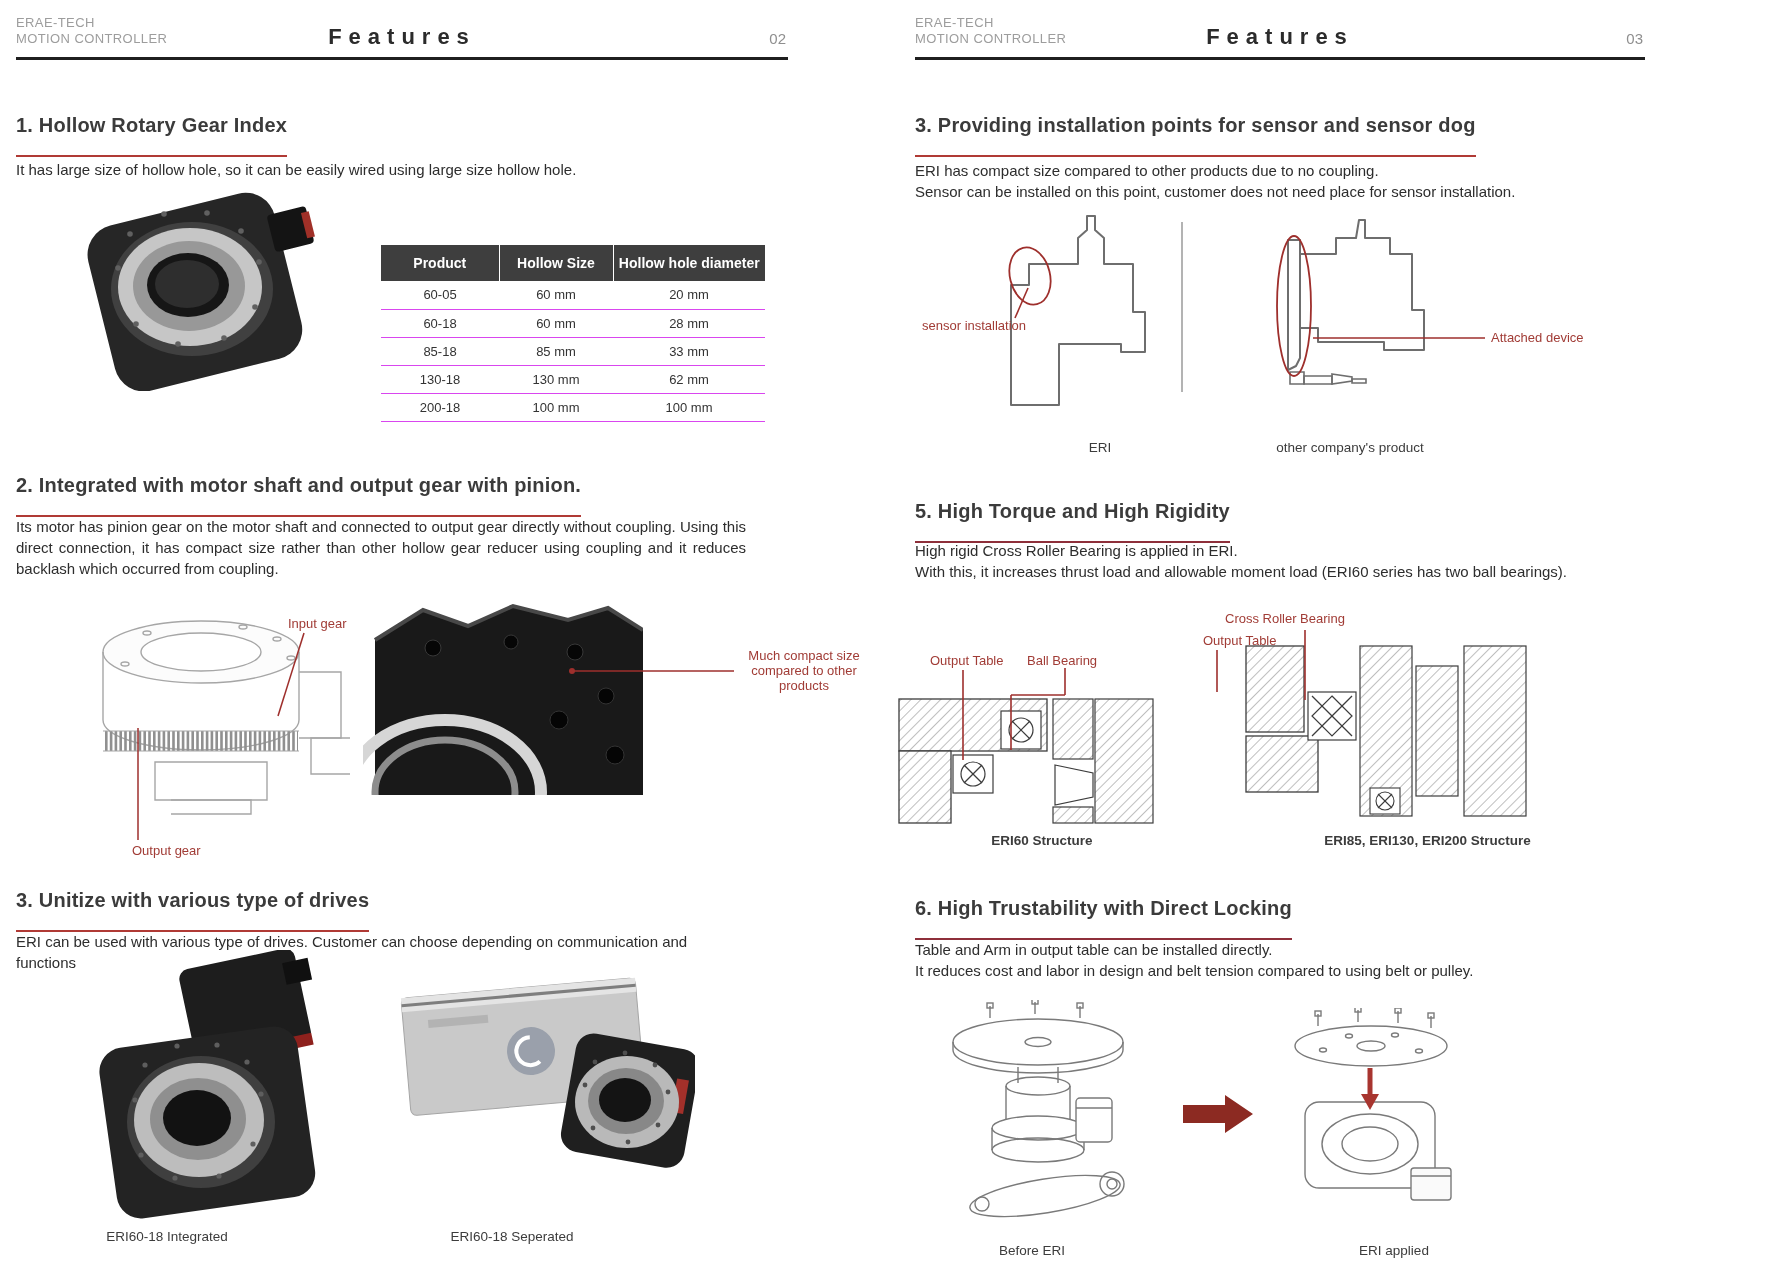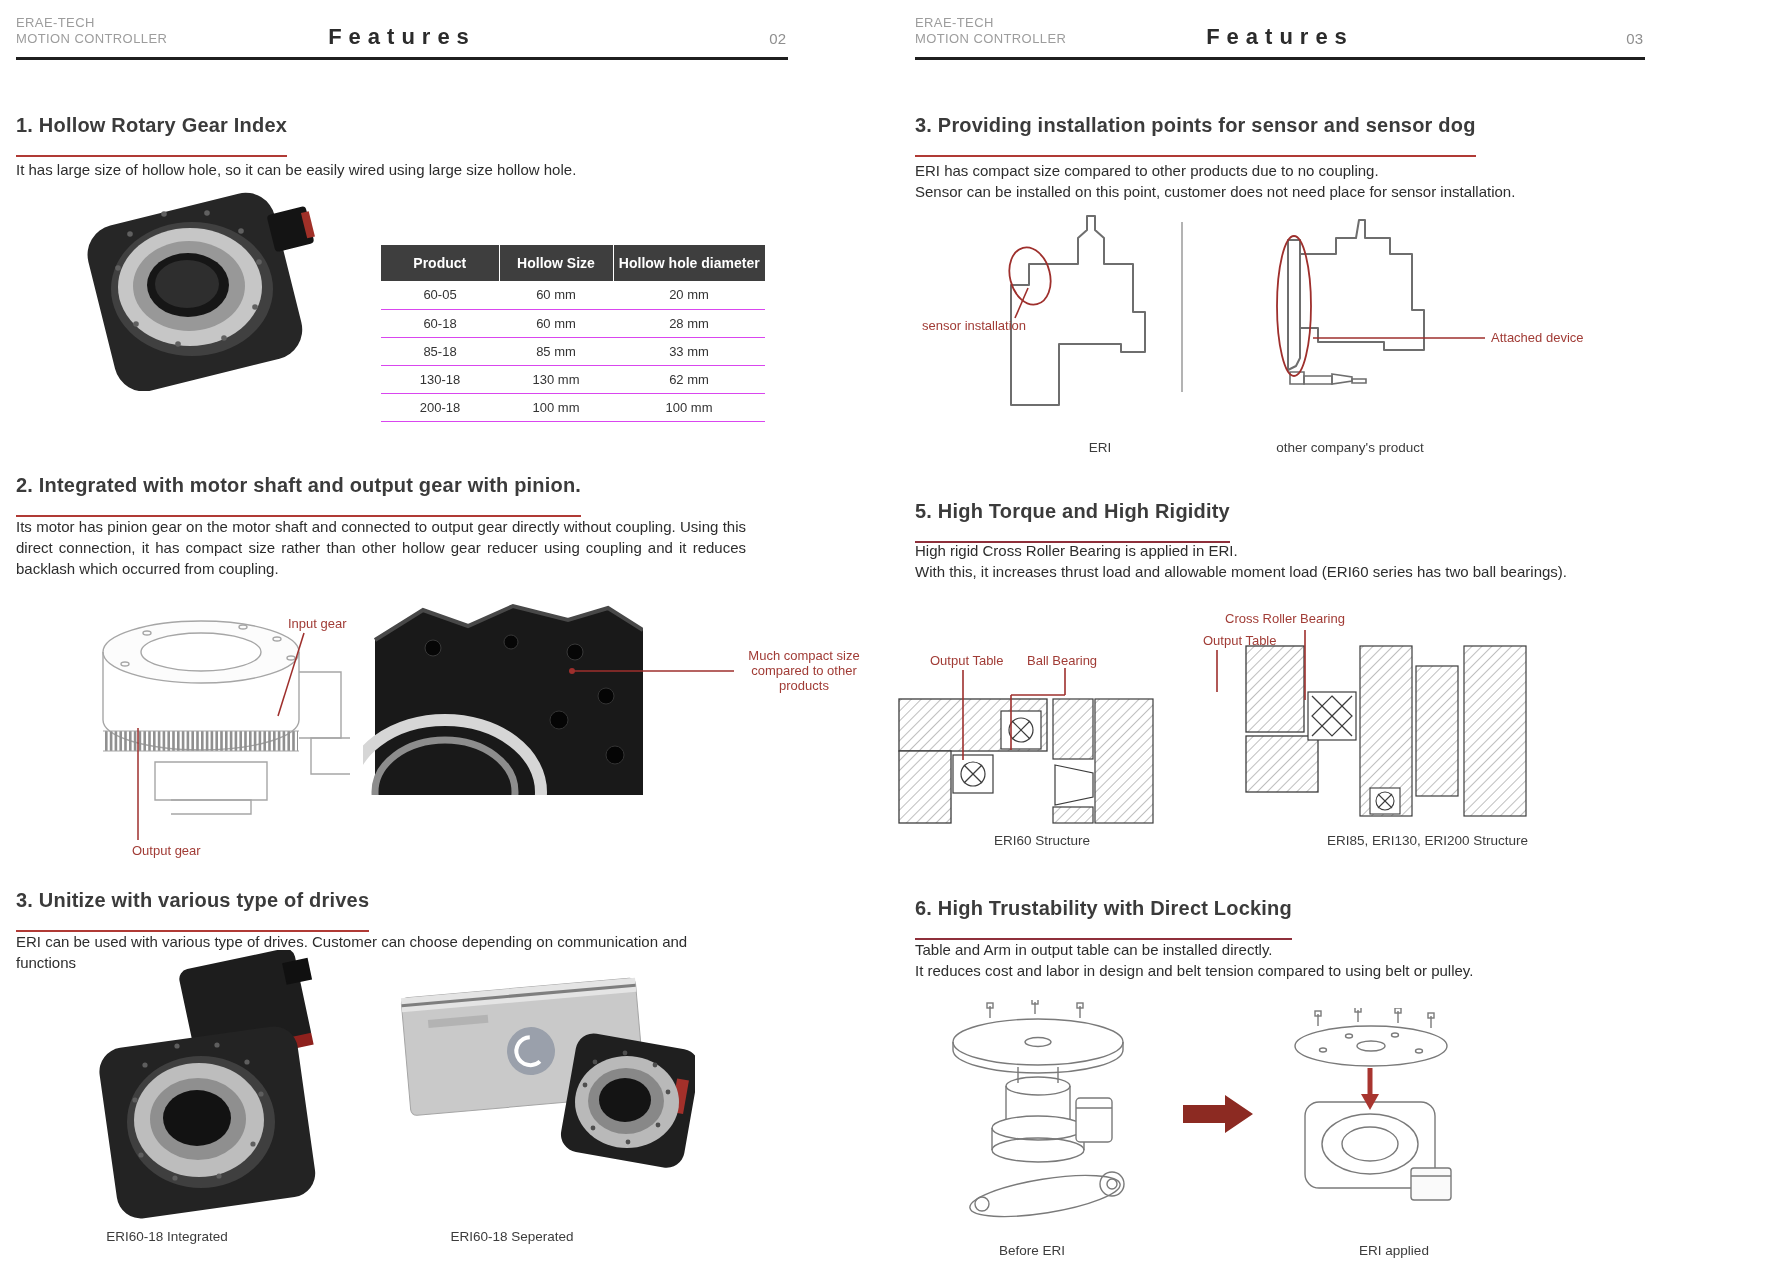--- a/index.html
+++ b/index.html
@@ -13,21 +13,21 @@
   .ptitle{position:absolute;top:24px;left:0;width:100%;text-align:center;font-size:22px;font-weight:bold;letter-spacing:7px;color:#2b2b2b}
   .pnum{position:absolute;top:30px;right:2px;font-size:15px;color:#8f8f8f}
   .rule{position:absolute;top:57px;left:0;width:100%;height:3px;background:#1f1f1f}
   .sec-h{position:absolute;font-size:20px;font-weight:bold;color:#3b3b3b;padding-bottom:18px;border-bottom:2px solid #b03a35;letter-spacing:.2px;white-space:nowrap}
   .sec-h.m{border-bottom-color:#8e2f3a}
   .bt{position:absolute;font-size:15px;color:#2d2d2d;line-height:21px}
   .nw{white-space:nowrap}
   .ann{position:absolute;font-size:13px;color:#a13c36;line-height:16px;white-space:nowrap}
   .ann.wrap{white-space:normal;text-align:center;line-height:15px}
   .cap{position:absolute;font-size:13.5px;color:#3c3c3c;text-align:center}
-  .cap.b{font-weight:normal}
+  .cap.b{font-weight:bold}
   .ov{position:absolute;left:0;top:0;pointer-events:none}
   table.spec{position:absolute;border-collapse:collapse;table-layout:fixed}
   .spec th{background:#3e3e3e;color:#fff;font-size:14px;font-weight:bold;height:36px;border-right:1px solid #fff;padding:0;text-align:center}
   .spec th:last-child{border-right:0}
   .spec td{font-size:13px;color:#333;text-align:center;height:28px;border-bottom:1px solid #d946ef;padding:0}
 </style>
 </head>
 <body>
 
 <div class="spread">

